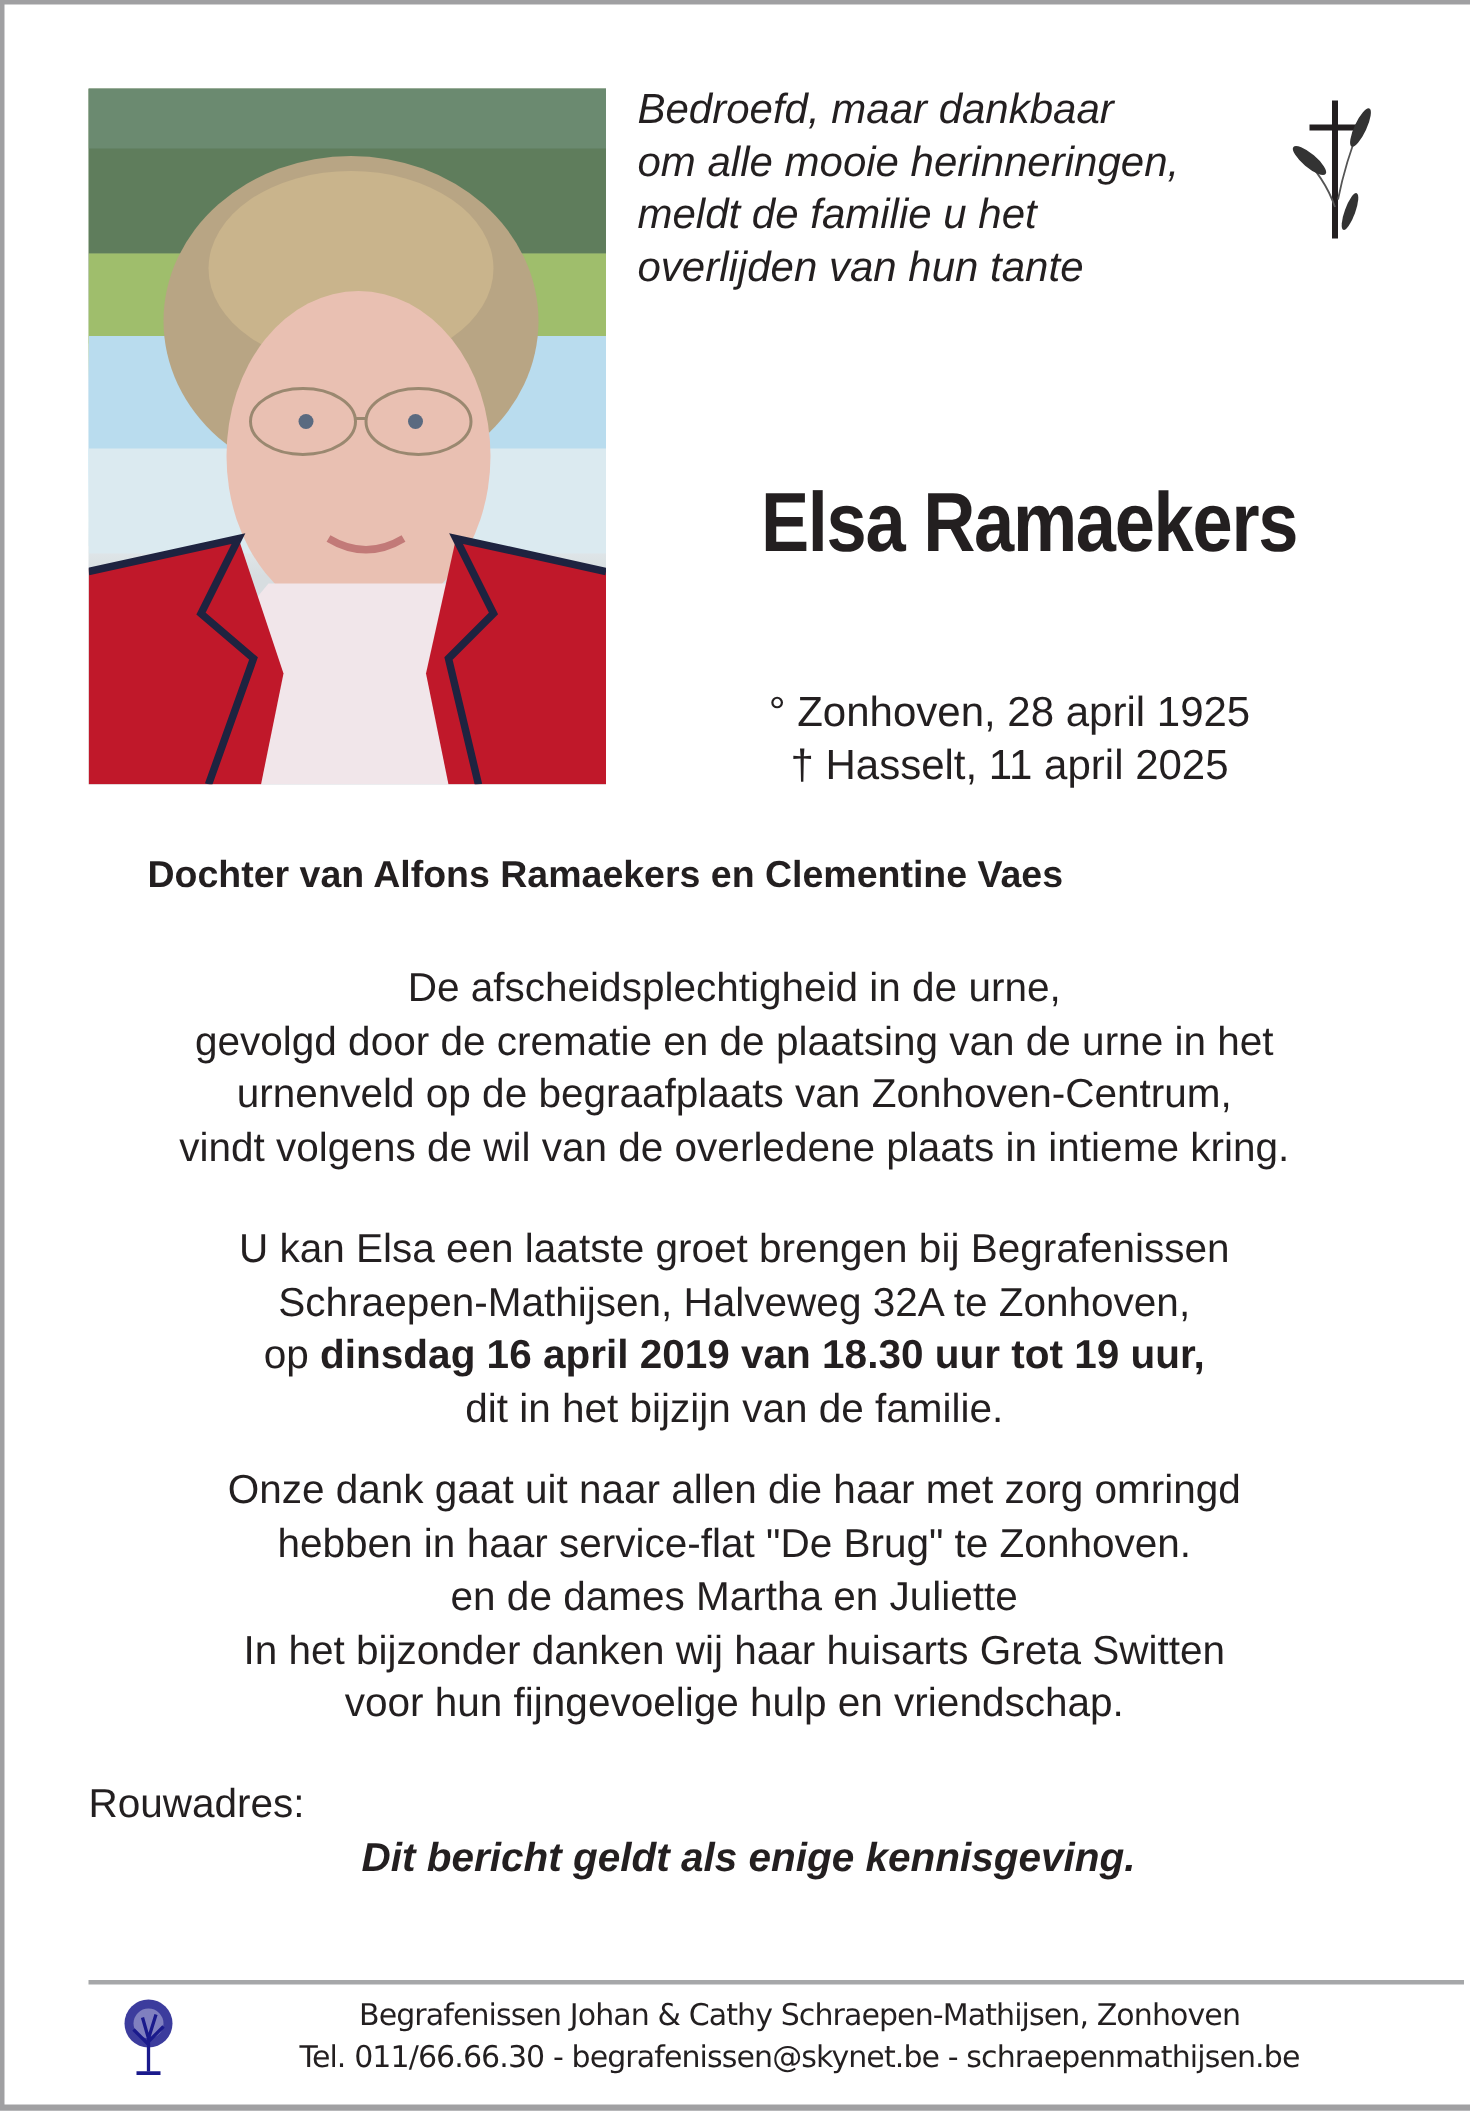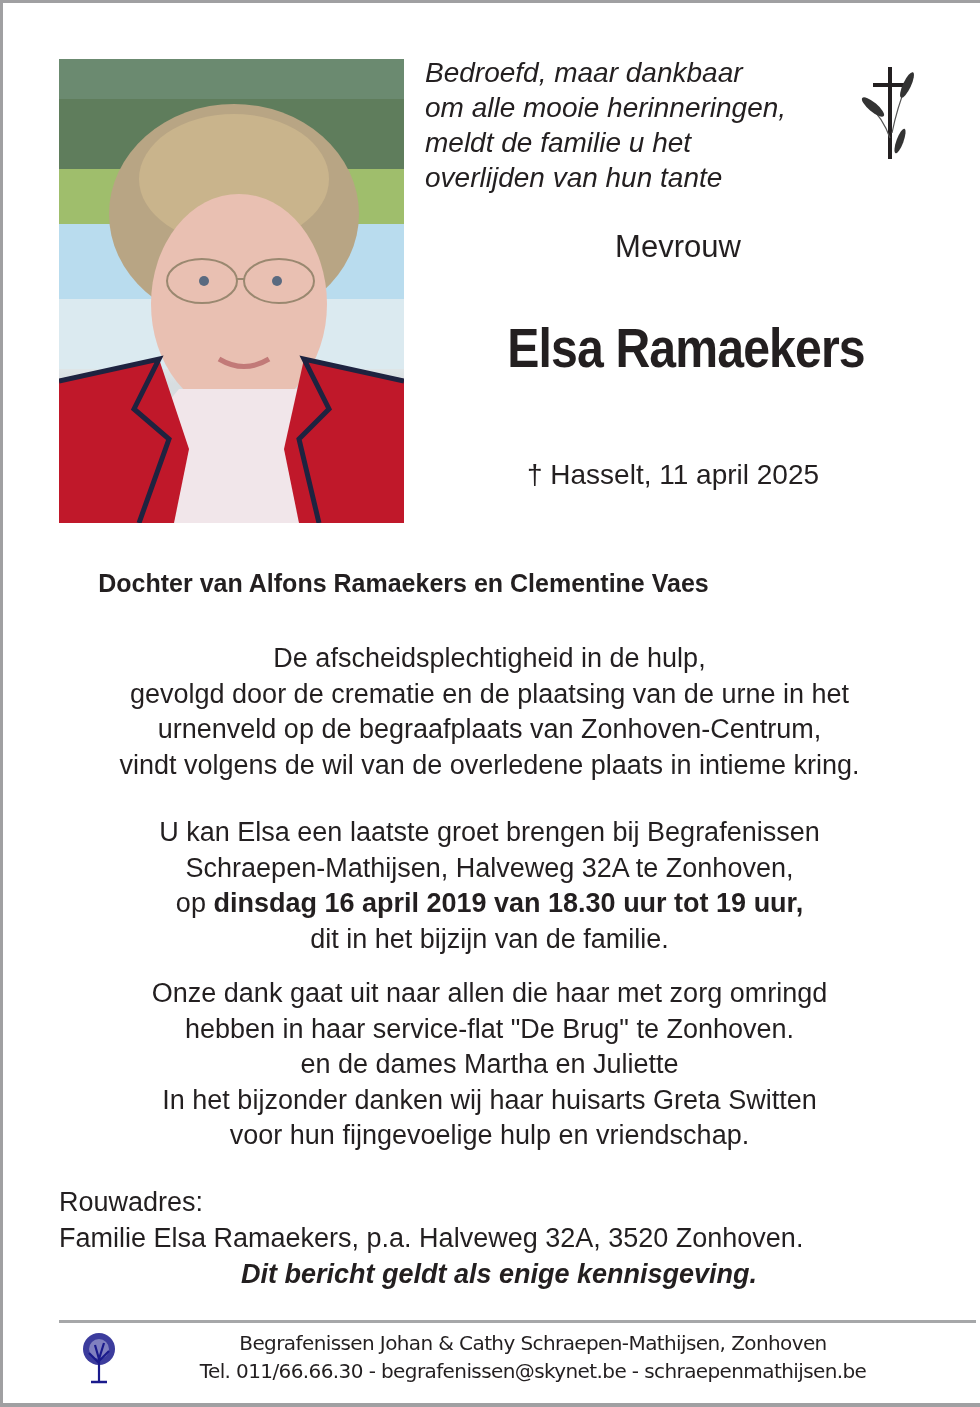--- a/index.html
+++ b/index.html
@@ -113,34 +113,34 @@
       <rect x="33" y="4" width="4" height="92" fill="#231f20"></rect>
       <rect x="18" y="20" width="34" height="4" fill="#231f20"></rect>
       <path d="M37 70 Q42 45 52 20" stroke="#555" stroke-width="1.2" fill="none"></path>
       <path d="M35 75 Q28 55 12 40" stroke="#555" stroke-width="1.2" fill="none"></path>
       <ellipse cx="52" cy="22" rx="4" ry="14" transform="rotate(25 52 22)" fill="#333"></ellipse>
       <ellipse cx="18" cy="44" rx="4.5" ry="14" transform="rotate(-50 18 44)" fill="#333"></ellipse>
       <ellipse cx="45" cy="78" rx="3.5" ry="13" transform="rotate(20 45 78)" fill="#333"></ellipse>
     </svg>
   </div>
 
-  <div class="salutation">Mevrouw</div>
   <div class="name">Elsa Ramaekers</div>
 
   <div class="dates">
+    <div>° Zonhoven, 28 april 1925</div>
     <div>
       <span>†</span>
       <span>Hasselt, 11 april 2025</span>
     </div>
   </div>
 
   <div class="parents">Dochter van Alfons Ramaekers en Clementine Vaes</div>
 
   <div class="para p1">
-    <div>De afscheidsplechtigheid in de hulp,</div>
+    <div>De afscheidsplechtigheid in de urne,</div>
     <div>gevolgd door de crematie en de plaatsing van de urne in het</div>
     <div>urnenveld op de begraafplaats van Zonhoven-Centrum,</div>
     <div>vindt volgens de wil van de overledene plaats in intieme kring.</div>
   </div>
 
   <div class="para p2">
     <div>U kan Elsa een laatste groet brengen bij Begrafenissen</div>
     <div>Schraepen-Mathijsen, Halveweg 32A te Zonhoven,</div>
     <div><span>op </span><span class="b">dinsdag 16 april 2019 van 18.30 uur tot 19 uur,</span></div>
     <div>dit in het bijzijn van de familie.</div>
@@ -149,21 +149,20 @@
   <div class="para p3">
     <div>Onze dank gaat uit naar allen die haar met zorg omringd</div>
     <div>hebben in haar service-flat "De Brug" te Zonhoven.</div>
     <div>en de dames Martha en Juliette</div>
     <div>In het bijzonder danken wij haar huisarts Greta Switten</div>
     <div>voor hun fijngevoelige hulp en vriendschap.</div>
   </div>
 
   <div class="address">
     <div>Rouwadres:</div>
-    <div>Familie Elsa Ramaekers, p.a. Halveweg 32A, 3520 Zonhoven.</div>
     <div class="notice">Dit bericht geldt als enige kennisgeving.</div>
   </div>
 
   <div class="divider"></div>
 
   <div class="tree-icon">
     <svg width="40" height="55" viewBox="0 0 40 55">
       <ellipse cx="20" cy="18" rx="16" ry="16" fill="#1a1a8c" opacity="0.85"></ellipse>
       <ellipse cx="20" cy="18" rx="10" ry="10" fill="#ffffff" opacity="0.35"></ellipse>
       <path d="M20 50 L20 26 M20 32 L10 22 M20 30 L30 20 M20 28 L16 14 M20 28 L25 12" stroke="#1a1a8c" stroke-width="2.2" fill="none"></path>

